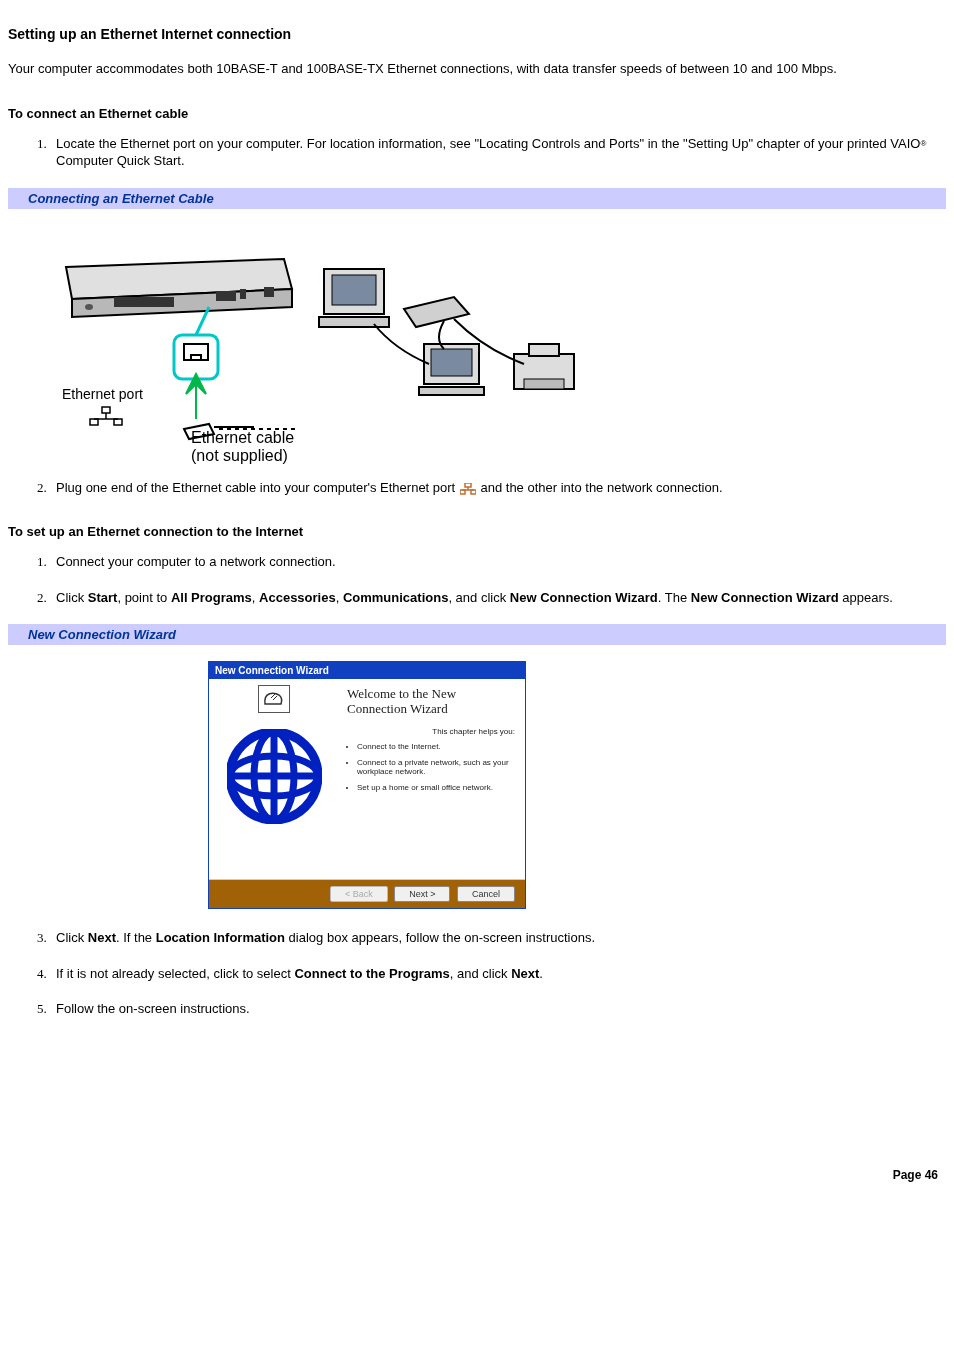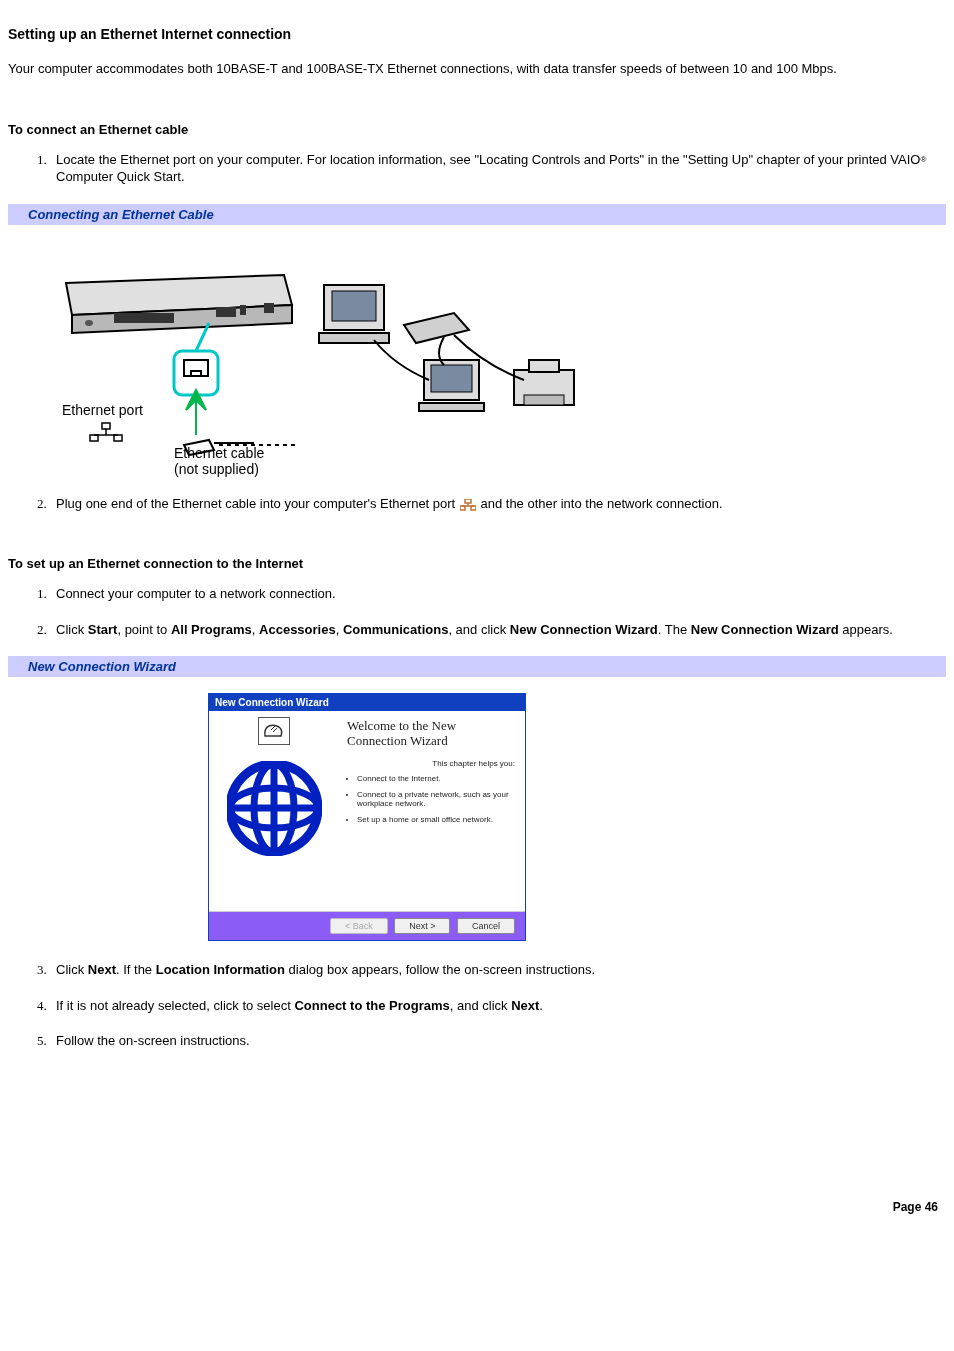--- a/index.html
+++ b/index.html
@@ -14,21 +14,21 @@
   h2.page-title {
     color: #000000;
     font-size: 14px;
     font-weight: bold;
     margin: 18px 0 18px 0;
   }
   p { margin: 0 0 16px 0; line-height: 1.35; }
   .subhead {
     font-weight: bold;
     font-size: 13px;
-    margin: 44px 0 14px 0;
+    margin: 28px 0 14px 0;
   }
   ol {
     margin: 0 0 16px 0;
     padding-left: 42px;
   }
   ol li {
     margin-bottom: 18px;
     padding-left: 6px;
     line-height: 1.35;
   }
@@ -125,21 +125,21 @@
     line-height: 1.15;
   }
   .wizard-line { font-size: 8px; margin-bottom: 6px; }
   .wizard-bullets { font-size: 8px; padding-left: 10px; margin:0; list-style: disc;}
   .wizard-bullets li { margin-bottom: 6px; line-height:1.2;}
   .wizard-continue { font-size: 8px; margin-top: auto; padding-top: 28px;}
   .wizard-buttons {
     border-top: 1px solid #ccc;
     padding: 6px 10px;
     text-align: right;
-    background: #8b5cf6;
+    background: #a16207;
   }
   .wizard-btn {
     display: inline-block;
     border: 1px solid #888;
     background: #f0f0f0;
     font-size: 9px;
     padding: 2px 14px;
     border-radius: 2px;
     color: #333;
     margin-left: 4px;
@@ -197,21 +197,21 @@
       <rect x="48" y="178" width="8" height="6" fill="none" stroke="#000" stroke-width="1.5"></rect>
       <line x1="52" y1="184" x2="52" y2="190" stroke="#000" stroke-width="1.5"></line>
       <line x1="40" y1="190" x2="64" y2="190" stroke="#000" stroke-width="1.5"></line>
       <rect x="36" y="190" width="8" height="6" fill="none" stroke="#000" stroke-width="1.5"></rect>
       <rect x="60" y="190" width="8" height="6" fill="none" stroke="#000" stroke-width="1.5"></rect>
 
       <path d="M 130 200 L 155 195 L 160 205 L 135 210 Z M 160 198 L 200 198" fill="none" stroke="#000" stroke-width="2"></path>
       <line x1="165" y1="200" x2="245" y2="200" stroke="#000" stroke-width="2" stroke-dasharray="4 4"></line>
 
     </svg>
-    <div style="position:absolute; left:120px; top:200px; font-family:Arial; font-size:14px;">
+    <div style="position:absolute; left:137px; top:200px; font-family:Arial; font-size:16px;">
       <div>Ethernet cable</div>
       <div>(not supplied)</div>
     </div>
   </div>
   <div class="network-diagram">
     <svg viewBox="0 0 280 160" width="280" height="160">
 
       <rect x="10" y="10" width="60" height="45" fill="#ddd" stroke="#000" stroke-width="2"></rect>
       <rect x="18" y="16" width="44" height="30" fill="#7a8aa0" stroke="#000"></rect>
       <rect x="5" y="58" width="70" height="10" fill="#ccc" stroke="#000" stroke-width="2"></rect>

